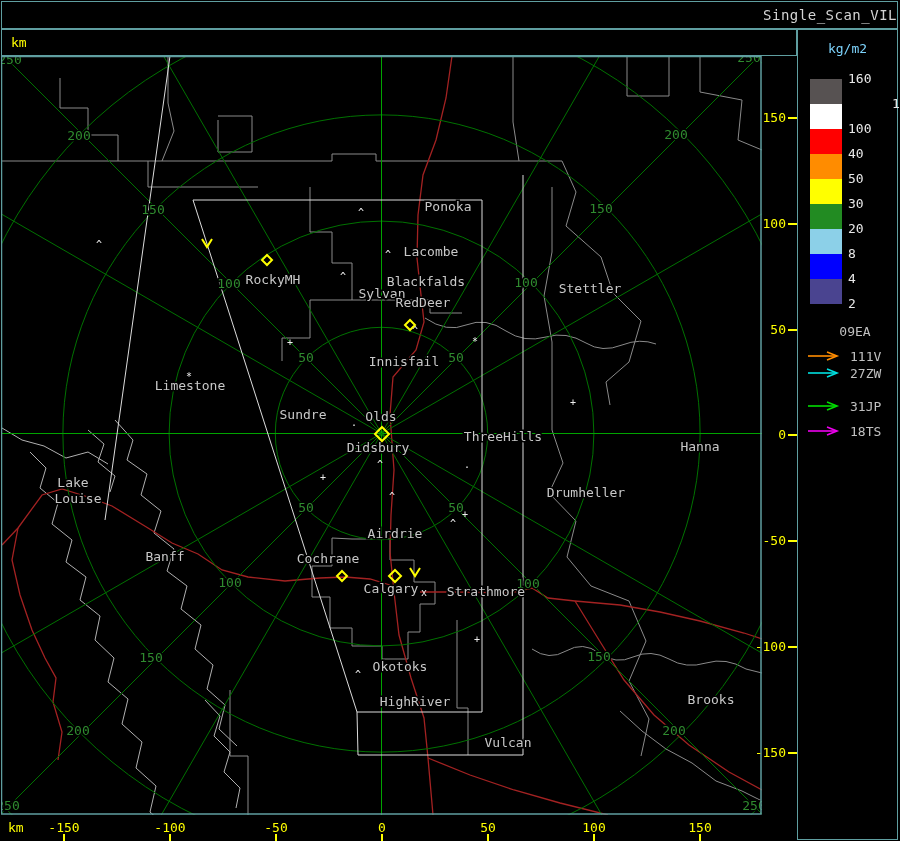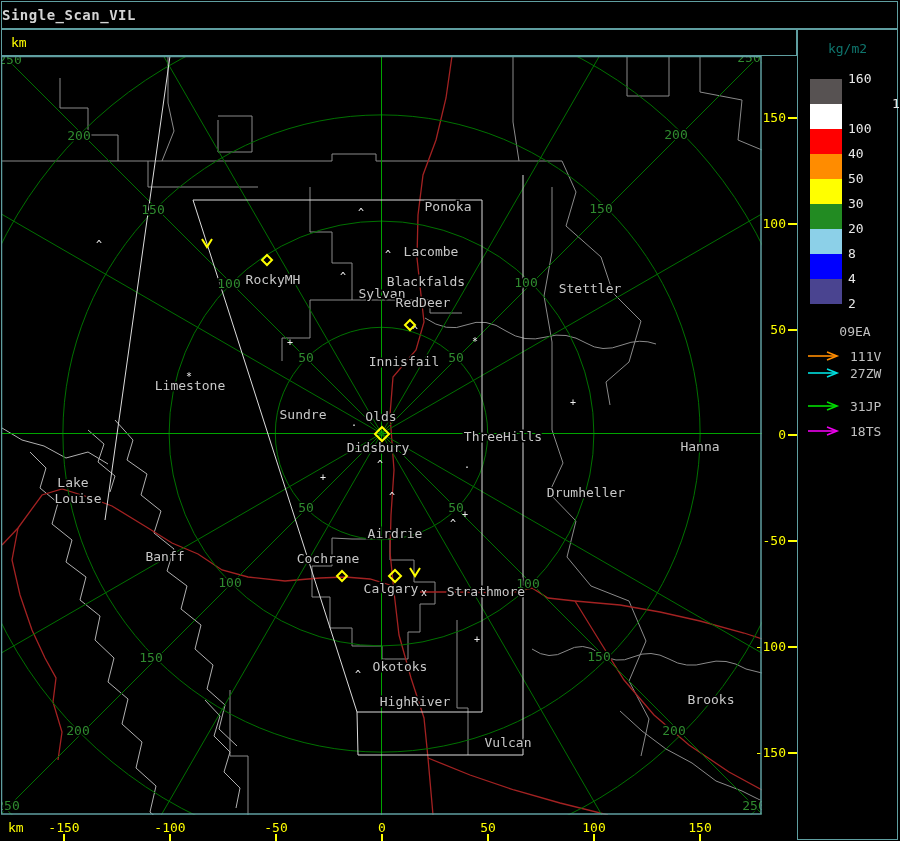--- a/index.html
+++ b/index.html
@@ -1,26 +1,26 @@
 <!DOCTYPE html>
 <html><head>
 <meta charset="utf-8">
 <style>
   html,body{margin:0;padding:0;background:#000;}
   #screen{position:relative;width:900px;height:841px;background:#000;
     font-family:"DejaVu Sans Mono","Liberation Mono",monospace;overflow:hidden;}
   .bar{position:absolute;border:1px solid #5f9ea0;background:#000;box-sizing:border-box;}
-  #title-bar{left:1px;top:1px;width:897px;height:28px;display:flex;align-items:center;justify-content:flex-start;font-weight:bold;}
+  #title-bar{left:1px;top:1px;width:897px;height:28px;display:flex;align-items:center;justify-content:flex-end;}
   #title-bar span{color:#d4d4d4;font-size:14px;letter-spacing:.5px;}
   #stamp-bar{left:1px;top:29px;width:796px;height:27px;display:flex;align-items:center;
     justify-content:space-between;padding:0 9px;}
   #stamp-bar .stamp{color:#ffff00;font-size:13px;}
   #stamp-bar .unit{color:#ffff00;font-size:13px;}
   #legend-panel{left:797px;top:29px;width:101px;height:811px;}
-  #legend-unit{position:absolute;left:0;top:11px;width:100%;text-align:center;color:#0f766e;font-size:13px;}
+  #legend-unit{position:absolute;left:0;top:11px;width:100%;text-align:center;color:#7dd3fc;font-size:13px;}
   .sw{position:absolute;left:12px;width:32px;height:25px;}
   .thr{position:absolute;left:50px;width:40px;color:#e8e8e8;font-size:13px;line-height:14px;}
   .radar-row{position:absolute;left:8px;width:92px;height:14px;display:flex;align-items:center;}
   .radar-row span{color:#c0c0c0;font-size:13px;margin-left:6px;}
   #map-svg{position:absolute;left:1px;top:56px;}
   .ax{position:absolute;color:#ffff00;font-size:13px;line-height:14px;}
   .tickh{position:absolute;width:9px;height:2px;background:#ffff00;}
   .tickv{position:absolute;width:2px;height:7px;background:#ffff00;}
   text{font-family:"DejaVu Sans Mono","Liberation Mono",monospace;}
 </style>

